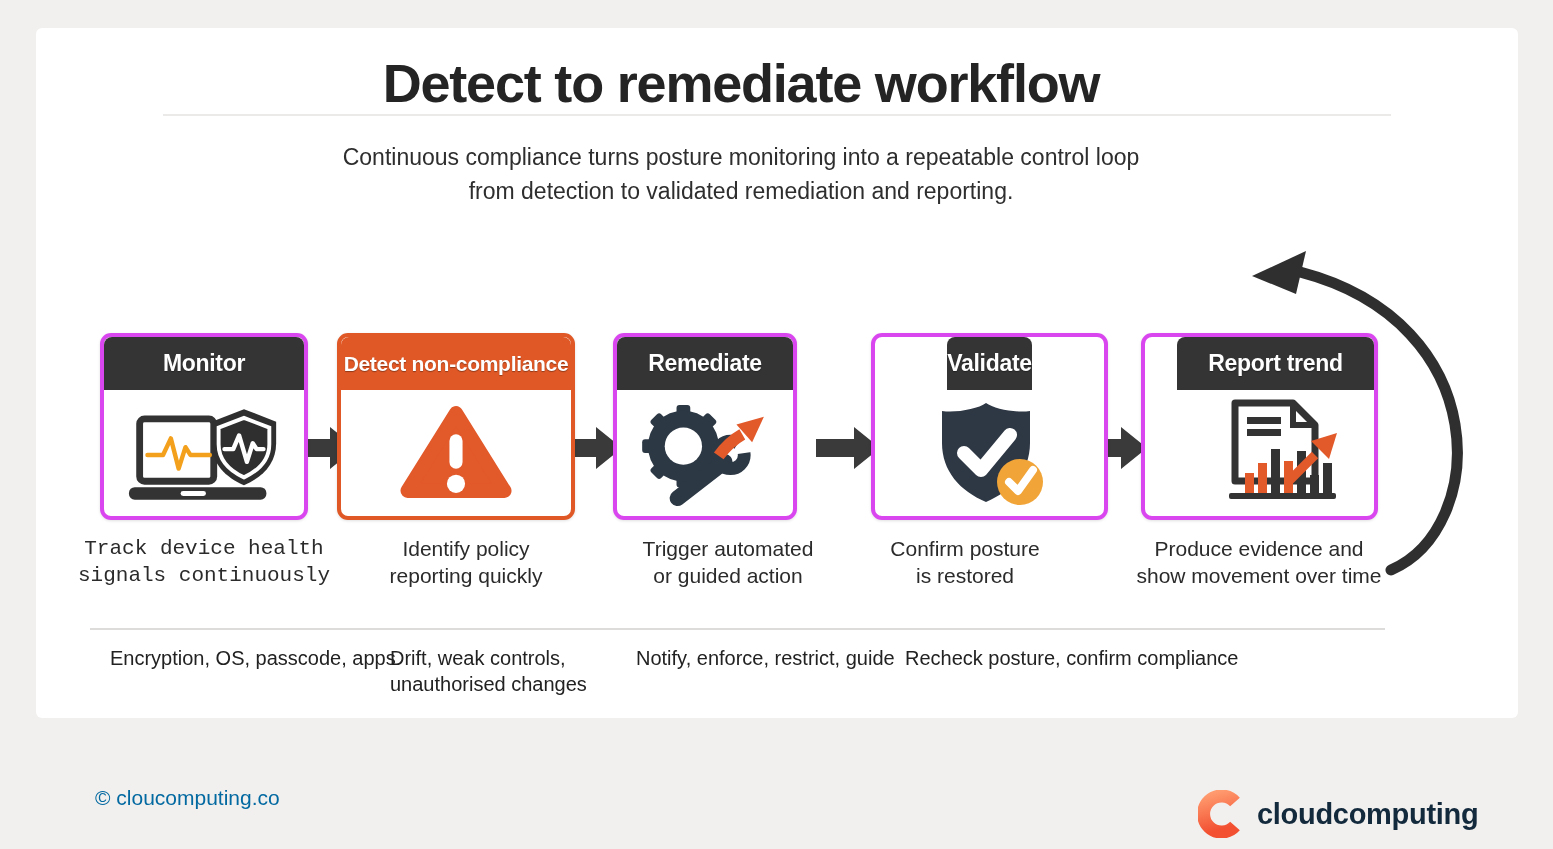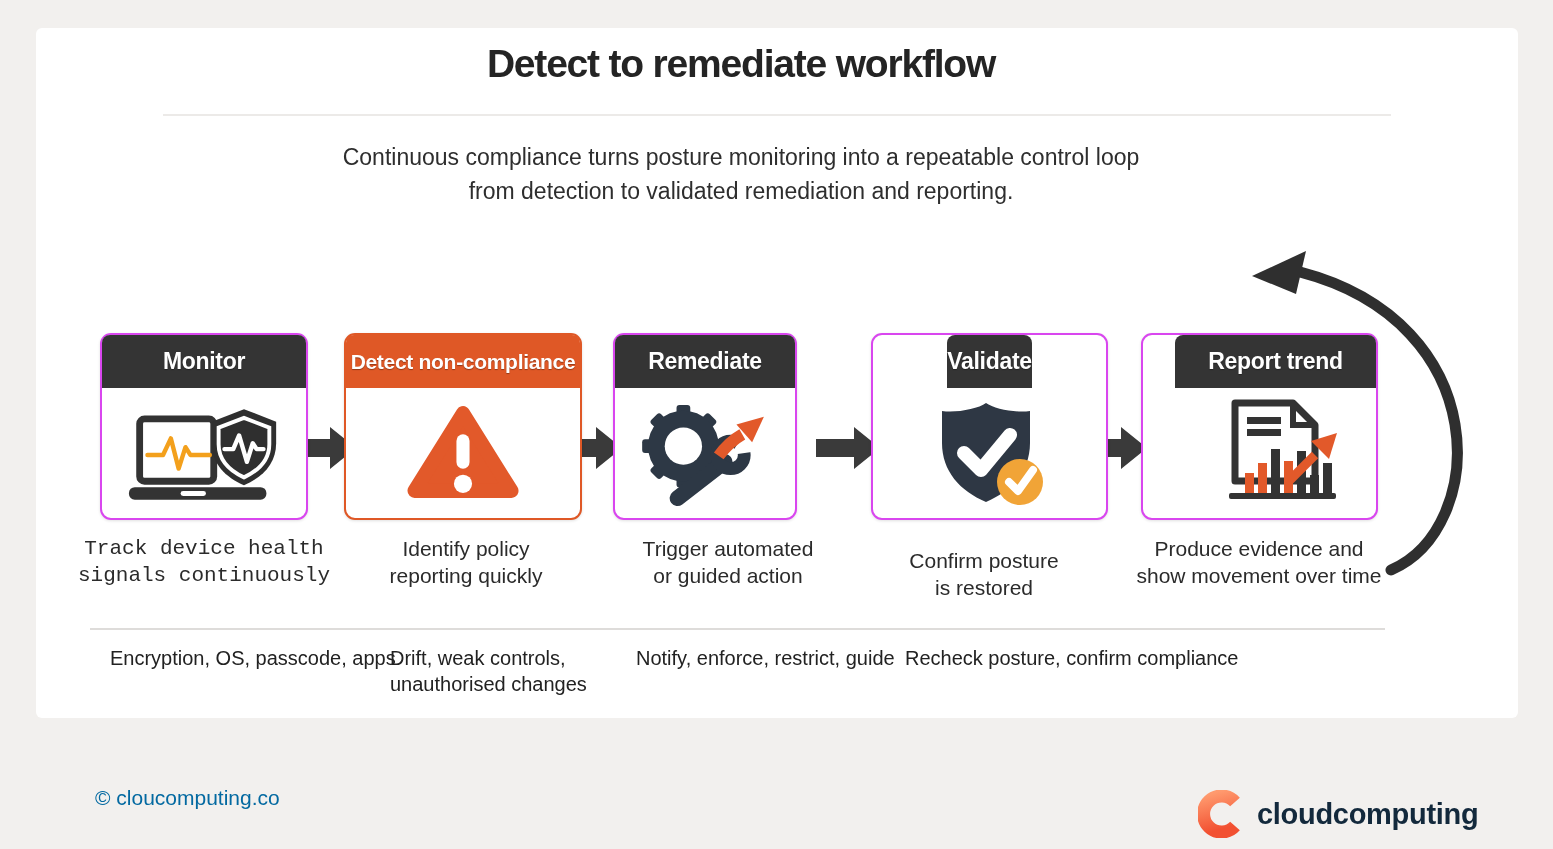--- a/index.html
+++ b/index.html
@@ -12,42 +12,42 @@
     overflow: hidden;
   }
   .panel {
     position: absolute;
     left: 36px; top: 28px; width: 1482px; height: 690px;
     background: #ffffff;
     border-radius: 6px;
   }
   .page-title {
     position: absolute;
-    left: 36px; top: 42px; width: 1410px;
+    left: 36px; top: 52px; width: 1410px;
     text-align: center;
-    font-size: 39px; font-weight: 700; letter-spacing: -1.2px;
+    font-size: 54px; font-weight: 700; letter-spacing: -1.2px;
     color: #242424;
   }
   .divider-top {
     position: absolute;
     left: 163px; top: 114px; width: 1228px; height: 2px;
     background: #eceae8;
   }
   .subtitle {
     position: absolute;
     left: 36px; top: 140px; width: 1410px;
     text-align: center;
     font-size: 23px; line-height: 34px;
     color: #2e2e2e;
   }
   .card {
     position: absolute;
     top: 333px; height: 187px;
     background: #ffffff;
-    border: 2px solid #d946ef;
+    border: 4px solid #d946ef;
     border-radius: 11px;
     box-shadow: 0 1px 3px rgba(0,0,0,0.12);
     z-index: 2;
     display: flex; flex-direction: column;
   }
   .card--orange { border-color: #df5826; }
   .card__header {
     height: 53px; flex: 0 0 53px;
     background: #343434;
     border-radius: 8px 8px 0 0;
@@ -121,21 +121,21 @@
         <polyline points="22,57 38,57 46,40 54,71 61,49 66,57 86,57" fill="none" stroke="#f3a01c" stroke-width="4.5" stroke-linejoin="round" stroke-linecap="round"></polyline>
         <rect x="3" y="90" width="141" height="13" rx="6" fill="#333333"></rect>
         <rect x="56" y="94" width="26" height="5" rx="2.5" fill="#ffffff"></rect>
         <path d="M121 10 L154 23 V45 C154 66 140 80 121 88 C102 80 88 66 88 45 V23 Z" fill="#2f2f2f"></path>
         <path d="M121 19 L147 29 V46 C147 62 136 73 121 80 C106 73 95 62 95 46 V29 Z" fill="none" stroke="#ffffff" stroke-width="4"></path>
         <polyline points="101,51 110,51 116,37 124,64 130,45 134,51 141,51" fill="none" stroke="#ffffff" stroke-width="4.5" stroke-linejoin="round" stroke-linecap="round"></polyline>
       </svg>
     </div>
   </div>
 
-  <div class="card card--orange" style="left:344px;width:238px;">
+  <div class="card card--orange" style="left:337px;width:238px;">
     <div class="card__header card__header--tight">Detect non-compliance</div>
     <div class="card__body">
       <svg width="122" height="106" viewBox="0 0 120 105">
         <path d="M60 13 L108 90 L12 90 Z" fill="#e2592a" stroke="#e2592a" stroke-width="14" stroke-linejoin="round"></path>
         <rect x="53.5" y="34" width="13" height="34" rx="6.5" fill="#ffffff"></rect>
         <circle cx="60" cy="83" r="9" fill="#ffffff"></circle>
       </svg>
     </div>
   </div>
 
@@ -221,21 +221,21 @@
     <div>signals continuously</div>
   </div>
   <div class="caption" style="left:336px;width:260px;">
     <div>Identify policy</div>
     <div>reporting quickly</div>
   </div>
   <div class="caption" style="left:598px;width:260px;">
     <div>Trigger automated</div>
     <div>or guided action</div>
   </div>
-  <div class="caption" style="left:854px;width:260px;margin-top:12px;">
+  <div class="caption" style="left:835px;width:260px;">
     <div>Confirm posture</div>
     <div>is restored</div>
   </div>
   <div class="caption" style="left:1119px;width:280px;">
     <div>Produce evidence and</div>
     <div>show movement over time</div>
   </div>
 
   <div class="divider-bottom"></div>
 

